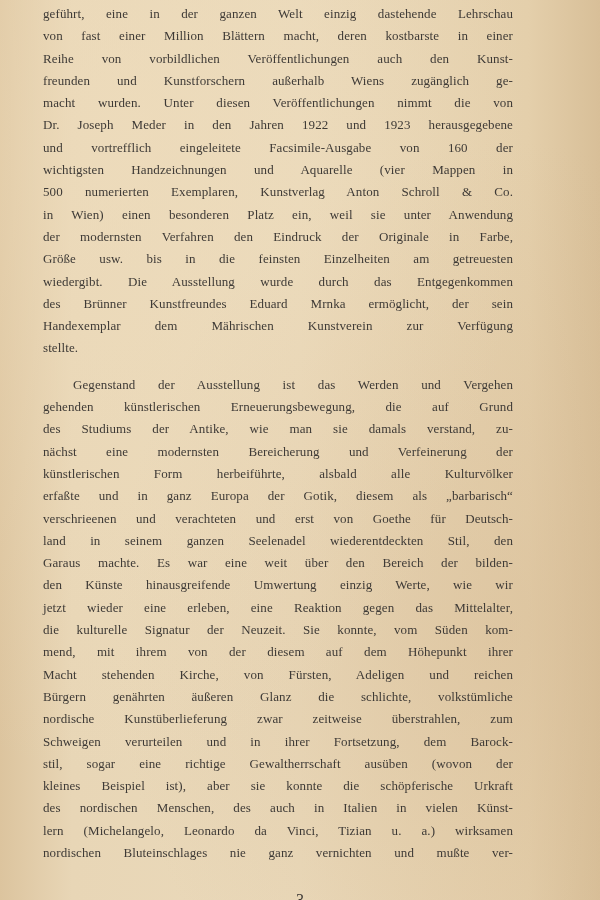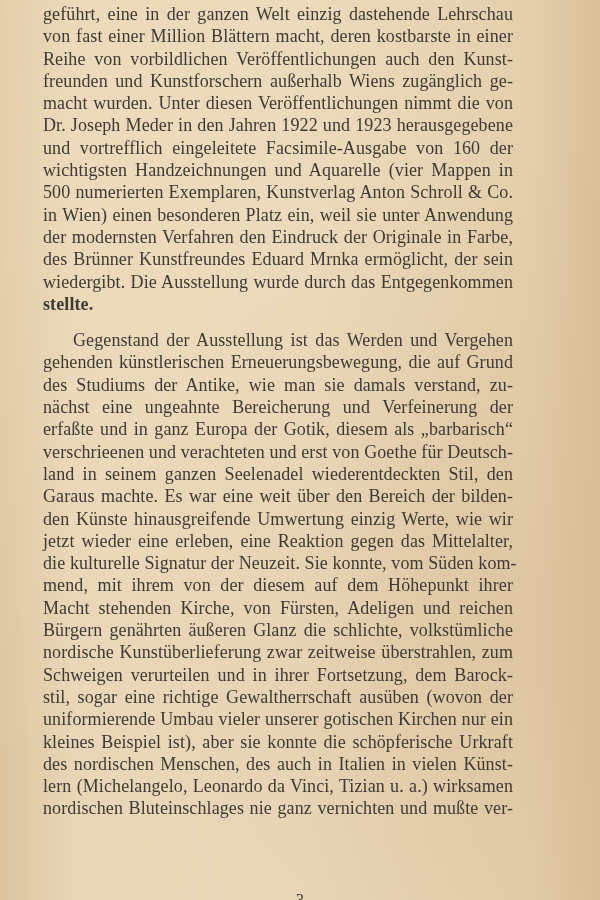--- a/index.html
+++ b/index.html
@@ -22,29 +22,28 @@
     .page {
       position: absolute;
       left: 43px;
       top: 3px;
       width: 470px;
     }
     .line {
       display: block;
       height: 22.3px;
       line-height: 22.3px;
-      font-size: 18px;
+      font-size: 13px;
       white-space: nowrap;
       text-align: justify;
       text-align-last: justify;
       letter-spacing: 0.1px;
     }
     .line.last {
       text-align-last: left;
-      font-weight: bold;
     }
     .line.indent {
       padding-left: 30px;
     }
     .para-gap {
       height: 14px;
     }
     .page-number {
       position: absolute;
       left: 0;
@@ -65,46 +64,48 @@
     <span class="line">von fast einer Million Blättern macht, deren kostbarste in einer</span>
     <span class="line">Reihe von vorbildlichen Veröffentlichungen auch den Kunst-</span>
     <span class="line">freunden und Kunstforschern außerhalb Wiens zugänglich ge-</span>
     <span class="line">macht wurden. Unter diesen Veröffentlichungen nimmt die von</span>
     <span class="line">Dr. Joseph Meder in den Jahren 1922 und 1923 herausgegebene</span>
     <span class="line">und vortrefflich eingeleitete Facsimile-Ausgabe von 160 der</span>
     <span class="line">wichtigsten Handzeichnungen und Aquarelle (vier Mappen in</span>
     <span class="line">500 numerierten Exemplaren, Kunstverlag Anton Schroll &amp; Co.</span>
     <span class="line">in Wien) einen besonderen Platz ein, weil sie unter Anwendung</span>
     <span class="line">der modernsten Verfahren den Eindruck der Originale in Farbe,</span>
+    <span class="line">Größe usw. bis in die feinsten Einzelheiten am getreuesten</span>
+    <span class="line">wiedergibt. Die Ausstellung wurde durch das Entgegenkommen</span>
     <span class="line">des Brünner Kunstfreundes Eduard Mrnka ermöglicht, der sein</span>
-    <span class="line">wiedergibt. Die Ausstellung wurde durch das Entgegenkommen</span>
+    <span class="line">Handexemplar dem Mährischen Kunstverein zur Verfügung</span>
     <span class="line last">stellte.</span>
   </div>
 
   <div class="para-gap"></div>
 
   <div class="paragraph">
     <span class="line indent">Gegenstand der Ausstellung ist das Werden und Vergehen</span>
     <span class="line">gehenden künstlerischen Erneuerungsbewegung, die auf Grund</span>
     <span class="line">des Studiums der Antike, wie man sie damals verstand, zu-</span>
-    <span class="line">nächst eine ungeahnte Bereicherung und Verfeinerung der</span>
+    <span class="line">nächst eine modernsten Bereicherung und Verfeinerung der</span>
+    <span class="line">künstlerischen Form herbeiführte, alsbald alle Kulturvölker</span>
     <span class="line">erfaßte und in ganz Europa der Gotik, diesem als „barbarisch“</span>
     <span class="line">verschrieenen und verachteten und erst von Goethe für Deutsch-</span>
     <span class="line">land in seinem ganzen Seelenadel wiederentdeckten Stil, den</span>
     <span class="line">Garaus machte. Es war eine weit über den Bereich der bilden-</span>
     <span class="line">den Künste hinausgreifende Umwertung einzig Werte, wie wir</span>
     <span class="line">jetzt wieder eine erleben, eine Reaktion gegen das Mittelalter,</span>
     <span class="line">die kulturelle Signatur der Neuzeit. Sie konnte, vom Süden kom-</span>
     <span class="line">mend, mit ihrem von der diesem auf dem Höhepunkt ihrer</span>
     <span class="line">Macht stehenden Kirche, von Fürsten, Adeligen und reichen</span>
     <span class="line">Bürgern genährten äußeren Glanz die schlichte, volkstümliche</span>
     <span class="line">nordische Kunstüberlieferung zwar zeitweise überstrahlen, zum</span>
     <span class="line">Schweigen verurteilen und in ihrer Fortsetzung, dem Barock-</span>
     <span class="line">stil, sogar eine richtige Gewaltherrschaft ausüben (wovon der</span>
-    <span class="line">uniformierende Umbau vieler unserer gotischen Kirchen nur ein</span>
     <span class="line">kleines Beispiel ist), aber sie konnte die schöpferische Urkraft</span>
     <span class="line">des nordischen Menschen, des auch in Italien in vielen Künst-</span>
     <span class="line">lern (Michelangelo, Leonardo da Vinci, Tizian u. a.) wirksamen</span>
     <span class="line">nordischen Bluteinschlages nie ganz vernichten und mußte ver-</span>
 
   </div>
 </div>
 
 <div class="page-number">3</div>
 

